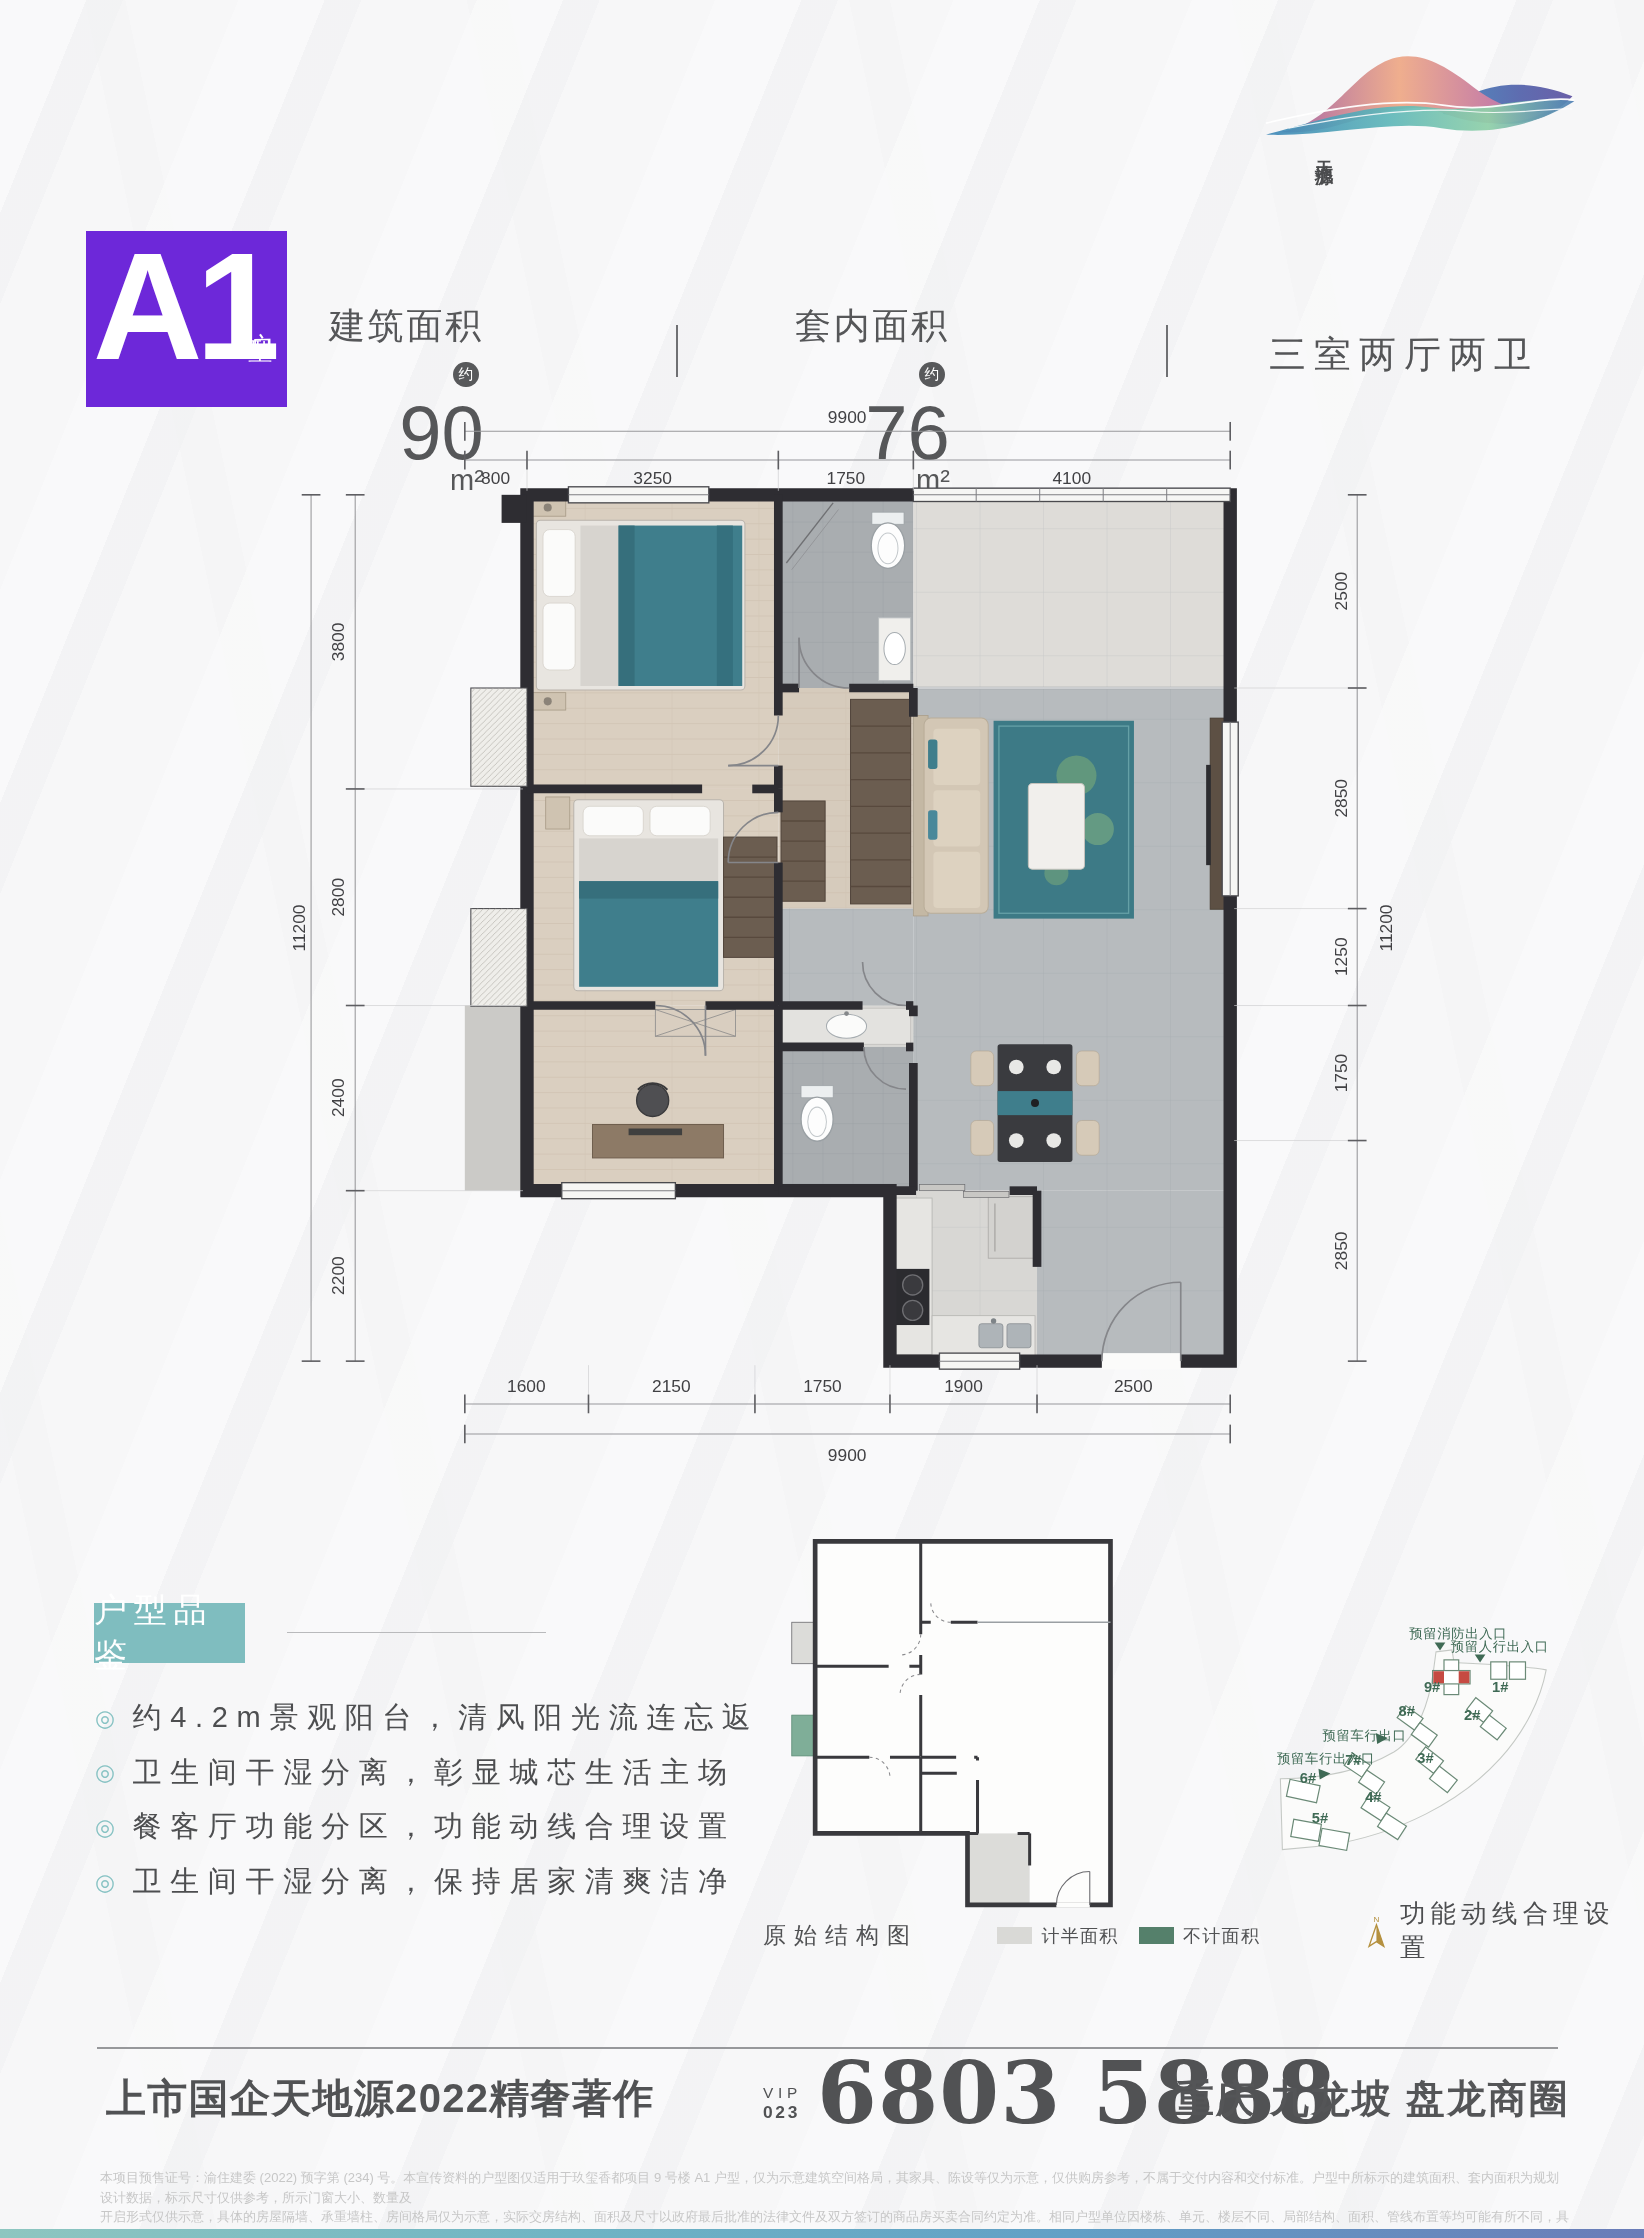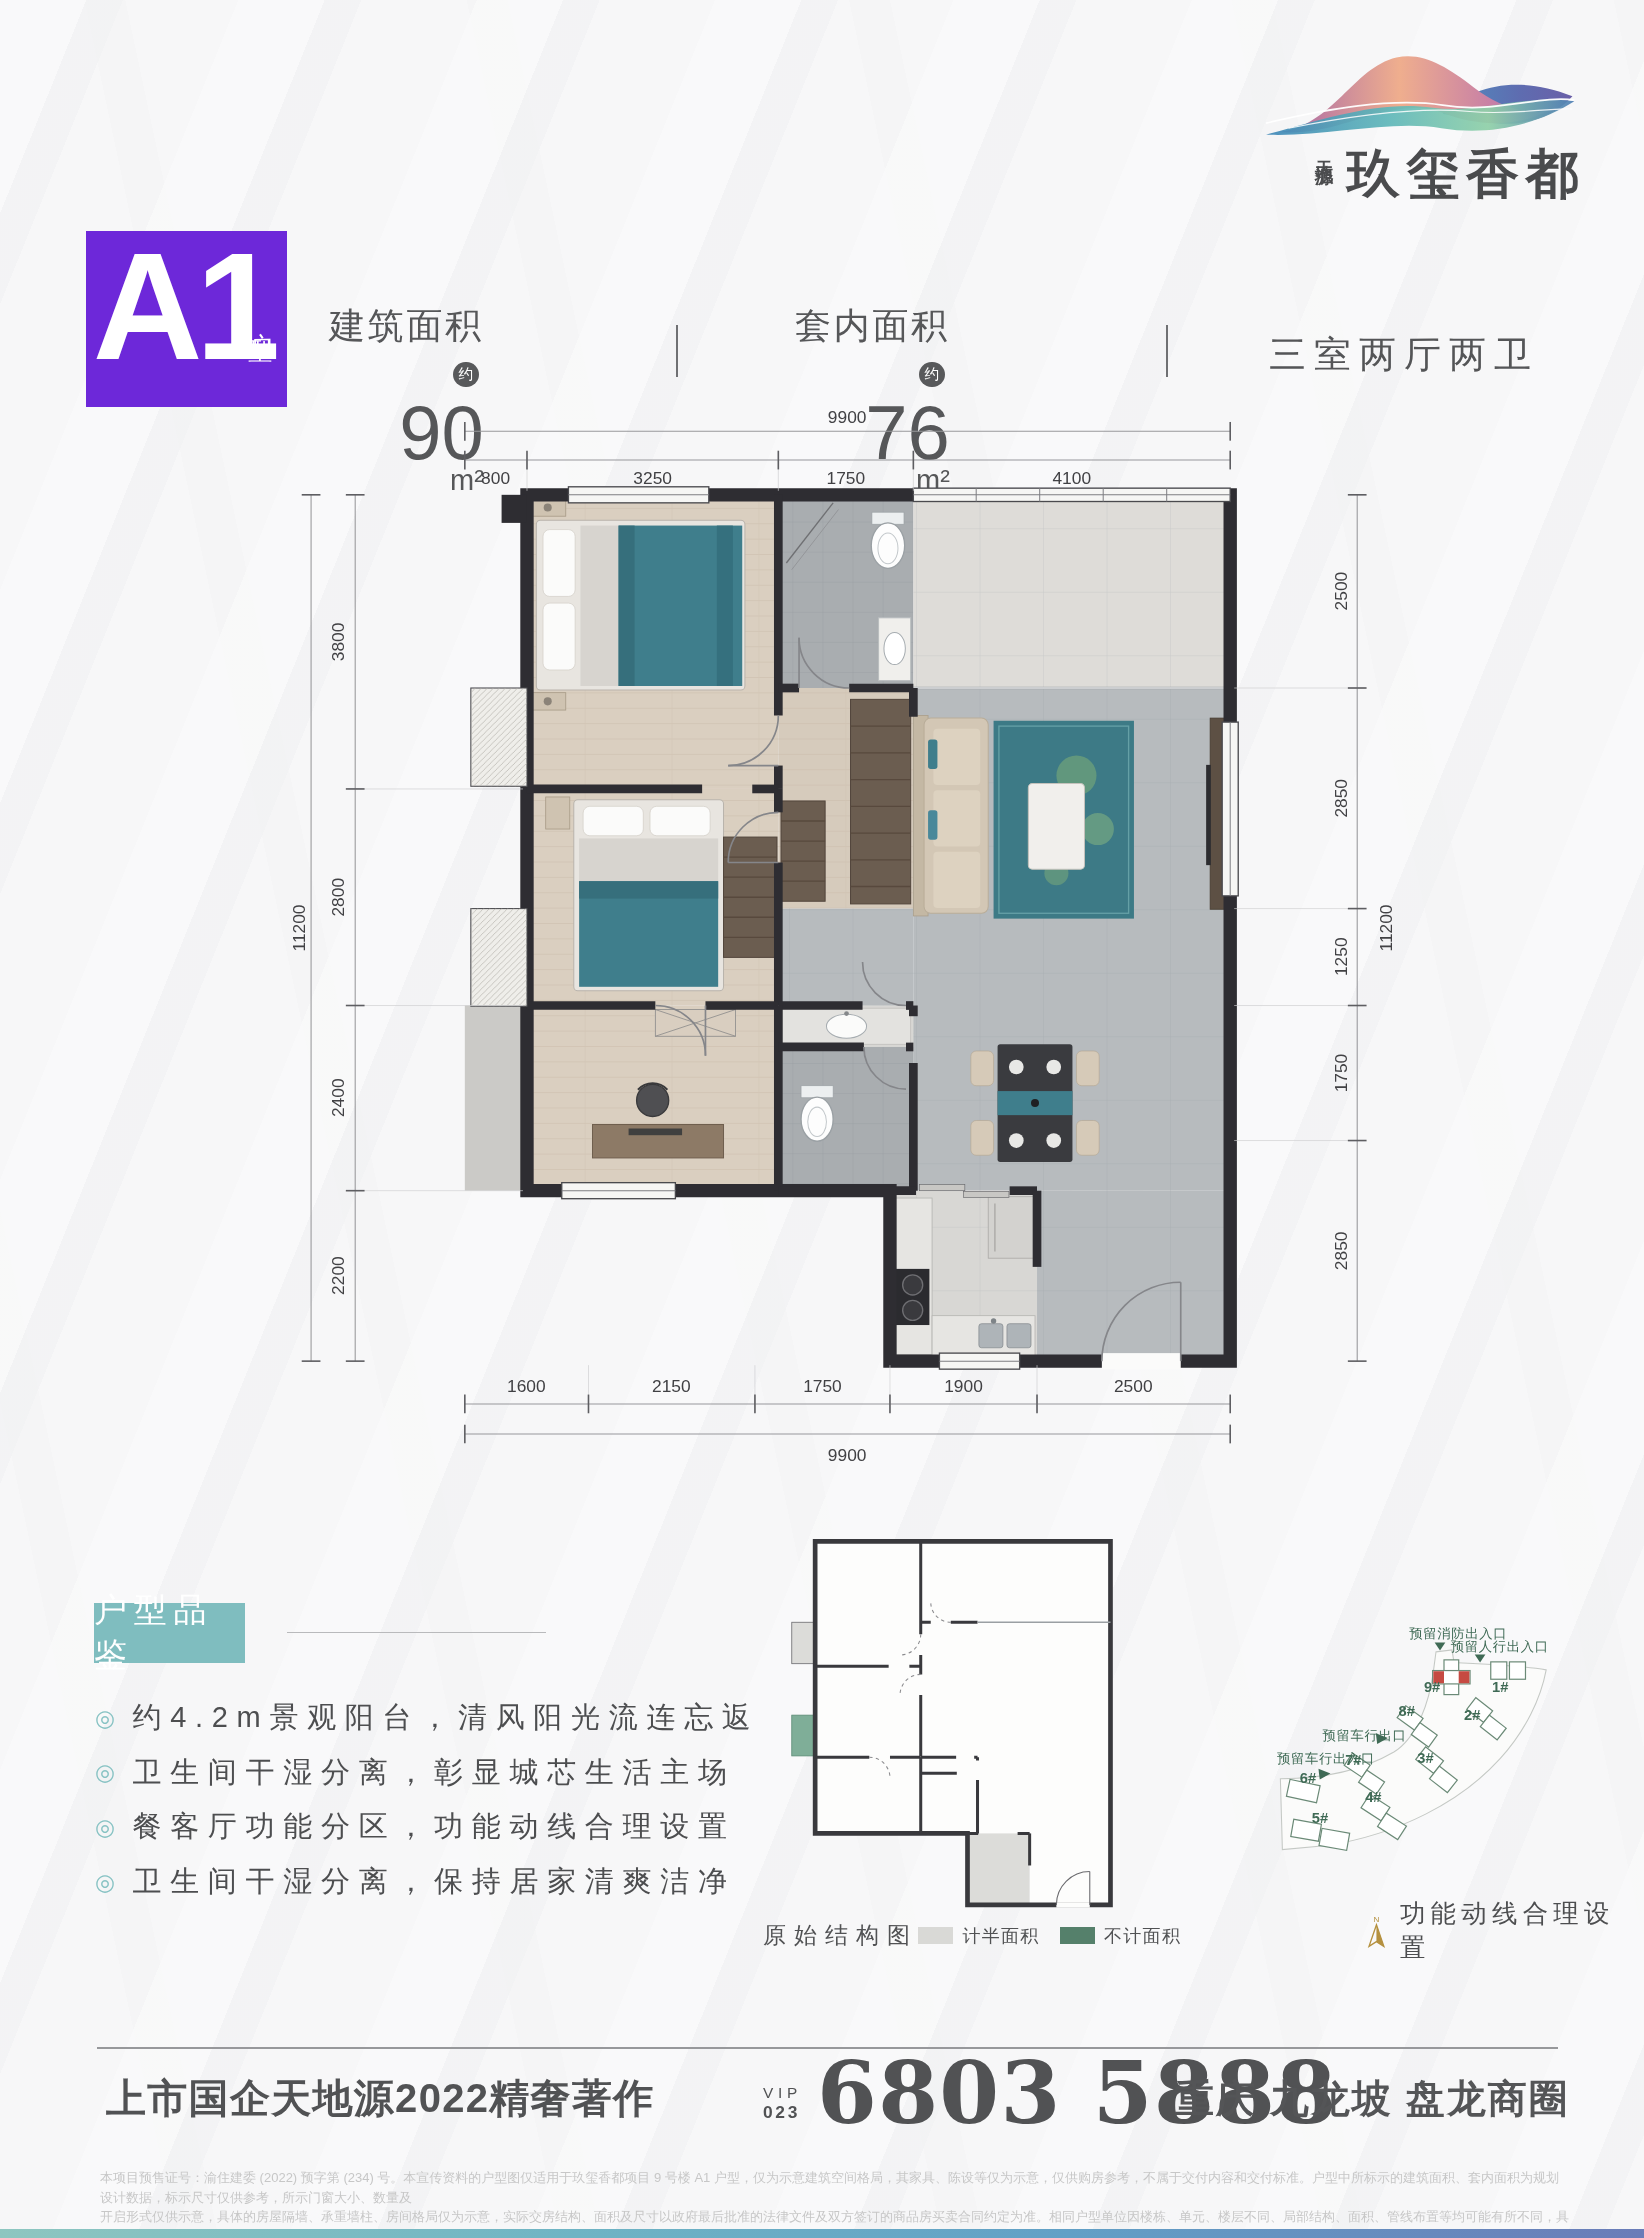--- a/index.html
+++ b/index.html
@@ -34,21 +34,21 @@
   .layout-text{font-size:37px;letter-spacing:8px;color:#545557;font-weight:400;text-align:center;}
   
   .feat-title{background:#7fbdbf;color:#fff;display:flex;align-items:center;justify-content:center;font-size:33px;letter-spacing:6.7px;}
   .hline{background:#b9babc;}
   .feat-item{display:flex;align-items:center;margin-bottom:14.7px;}
   .feat-item .mark{color:#86c2c3;font-size:23px;margin-right:17.4px;line-height:1;}
   .feat-item .txt{font-size:29px;letter-spacing:8.7px;color:#4d4e50;}
   
   .sd-caption{display:flex;align-items:center;color:#515254;}
   .sd-caption .cap{font-size:23px;letter-spacing:8px;}
-  .legend{display:flex;align-items:center;}
+  .legend{display:flex;align-items:center;margin-left:79px;}
   .legend .sw{width:35px;height:17.4px;margin-right:9.4px;}
   .legend .lab{font-size:18px;letter-spacing:1.3px;}
   .sw-half{background:#d9d9d6;}
   .sw-none{background:#55806b;}
   
   .site-cap{display:flex;align-items:center;color:#4d4e50;}
   .site-cap .t{font-size:25.4px;letter-spacing:5.3px;margin-left:12px;}
   
   .slogan{font-size:40px;font-weight:700;letter-spacing:1.3px;color:#515254;}
   .vipblk{color:#515254;text-align:left;line-height:1.15;}
@@ -90,21 +90,20 @@
       </linearGradient>
     </defs>
     <path d="M300,150 C350,102 420,90 502,122 C470,158 418,172 366,162 C338,156 315,152 300,150 Z" fill="url(#gblue)"></path>
     <path d="M45,178 C130,168 160,78 228,62 C268,53 305,75 348,108 C382,134 420,150 462,146 C410,172 350,168 300,148 C245,126 180,158 118,172 C90,178 65,180 45,178 Z" fill="url(#gpink)"></path>
     <path d="M25,182 C115,158 200,128 285,140 C355,150 430,118 505,130 C445,168 370,184 298,172 C220,158 115,186 25,182 Z" fill="url(#gteal)" opacity=".92"></path>
     <path d="M25,164 C120,142 220,124 300,136 C380,150 450,120 505,128" stroke="#ffffff" stroke-width="2.6" fill="none" opacity=".95"></path>
     <path d="M60,172 C160,152 262,138 342,146 C412,152 462,140 502,142" stroke="#ffffff" stroke-width="1.8" fill="none" opacity=".85"></path>
   </svg>
   <div class="abs brand-row" style="left:1312px;top:139px">
     <div class="brand-vert">天地源</div>
-    <div class="brand-name">玖玺香都</div>
   </div>
 
   <div class="abs badge" style="left:86px;top:231px;width:201px;height:176px">
     <div class="code">A1</div>
     <div class="suffix">户型</div>
   </div>
 
   <div class="abs metric" style="left:329px;top:302px">
     <span class="lbl">建筑面积</span>
     <span class="approx">约</span>

